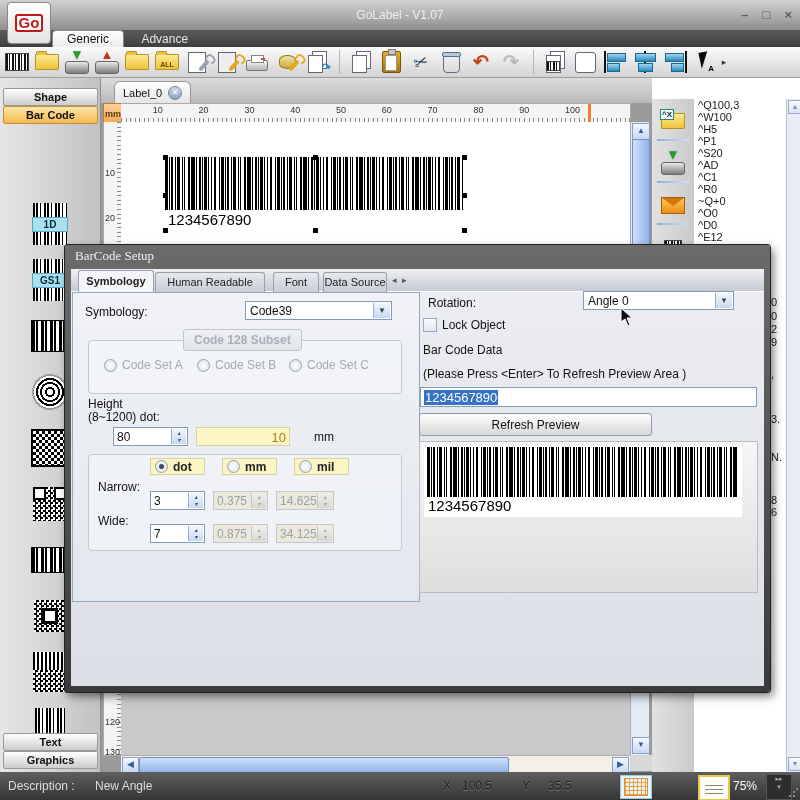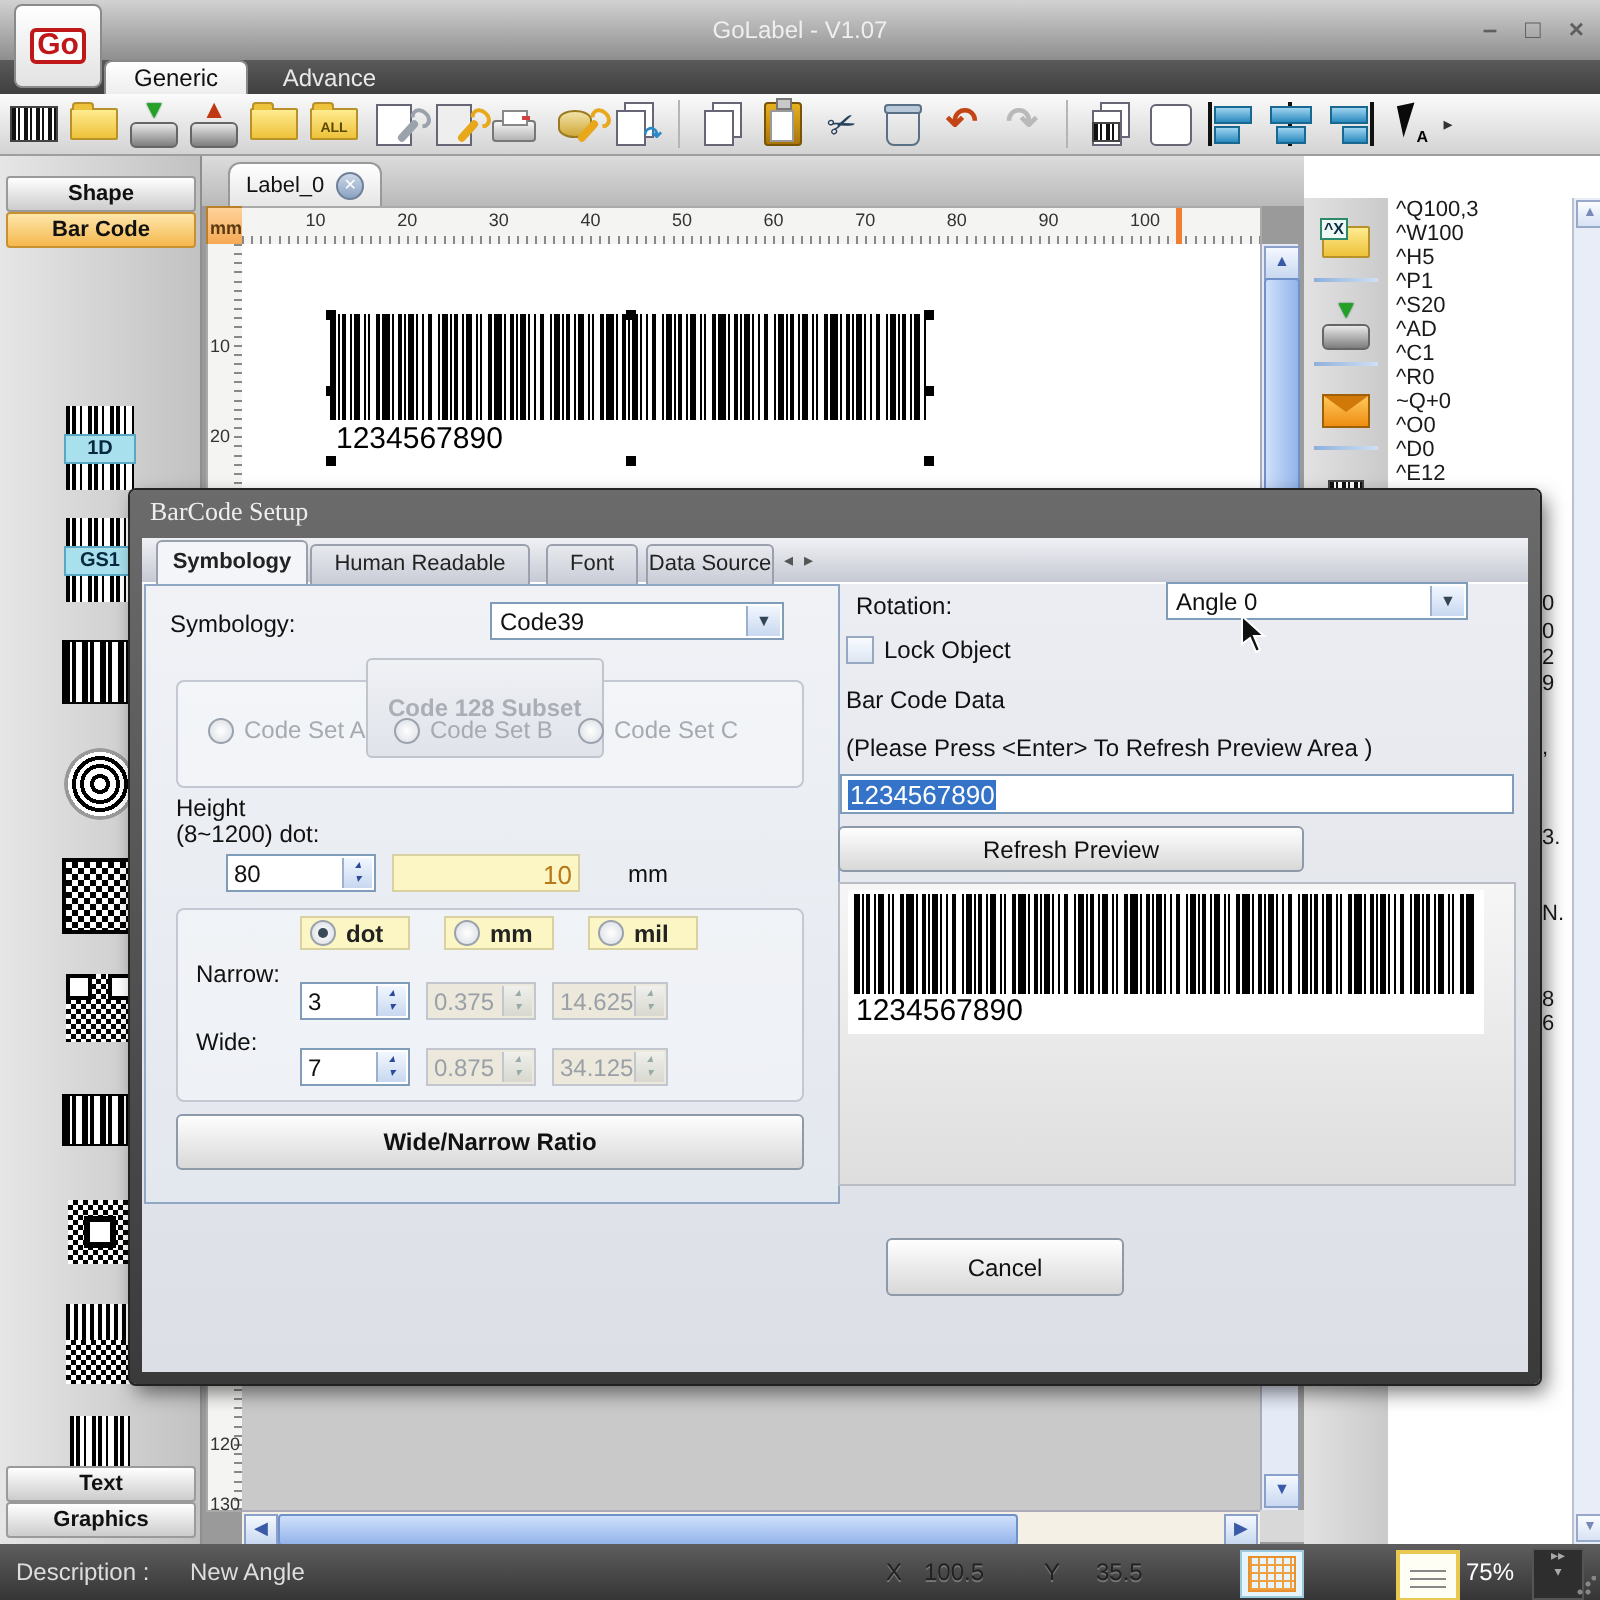--- a/index.html
+++ b/index.html
@@ -138,21 +138,21 @@
   .dtab2.act{top:1px;height:21px;line-height:21px;background:#f4f5f8;font-weight:bold;z-index:2}
   .tabarr{position:absolute;top:6px;font-size:9px;color:#555}
   .lbox{position:absolute;left:1px;top:23px;width:346px;height:308px;border:1px solid #90a8c4;background:linear-gradient(#f0f2f6,#e3e7ee)}
   .lab{position:absolute;font-size:12px;color:#111;white-space:nowrap}
   .dd{position:absolute;height:19px;background:#fff;border:1px solid #7f9db9;box-sizing:border-box;font-size:12px}
   .dd .val{position:absolute;left:4px;top:2px}
   .ddbtn{position:absolute;right:1px;top:1px;bottom:1px;width:16px;background:linear-gradient(#f2f7ff,#c8d8f0);border-left:1px solid #9ab0cc;
          color:#345;font-size:8px;text-align:center;line-height:16px}
   .group{position:absolute;border:1px solid #c3c8d2;border-radius:4px;background:rgba(248,249,252,.5)}
   .legend{position:absolute;text-align:center;font-size:12px;font-weight:bold;color:#abaeb6;background:linear-gradient(#eff1f5,#e0e3ea);
-          border:1px solid #c0c4cc;border-radius:3px;padding:17px 10px}
+          border:1px solid #c0c4cc;border-radius:3px;padding:3px 10px}
   .radio{width:11px;height:11px;border-radius:50%;border:1px solid #9aa2ae;background:radial-gradient(#ffffff,#d8dce2);display:inline-block;position:relative;vertical-align:-2px}
   .radio.sel::after{content:'';position:absolute;left:3px;top:3px;width:5px;height:5px;border-radius:50%;background:#3a4a5a}
   .ritem{position:absolute;font-size:12px;color:#a6aab2;display:flex;align-items:center;gap:5px}
   .chip{position:absolute;height:17px;background:#fbf6c3;border:1px solid #d8d2a2;display:flex;align-items:center;gap:5px;
         padding-left:4px;box-sizing:border-box;font-size:12px;font-weight:bold;color:#222}
   .spin{position:absolute;height:19px;background:#fff;border:1px solid #7f9db9;box-sizing:border-box;font-size:12px}
   .spin .v{position:absolute;left:3px;top:2px}
   .spins{position:absolute;right:1px;top:1px;bottom:1px;width:14px;background:linear-gradient(#f2f7ff,#c8d8f0);border-left:1px solid #9ab0cc;
          display:flex;flex-direction:column;align-items:center;justify-content:center;color:#2a4a9a;font-size:6px;line-height:7px}
   .spin.dis{background:#ece9dc;border-color:#c2c6ce;color:#9aa0a8}
@@ -733,21 +733,20 @@
         </span>
     </div>
     <div class="spin dis" style="left:205px;top:255px;width:58px">
       <span class="v">34.125</span>
       <span class="spins">
           <i>▴</i>
           <i>▾</i>
         </span>
     </div>
 
-    <div class="btn" style="left:17px;top:288px;width:312px;height:26px;font-weight:bold">Wide/Narrow Ratio</div>
 
     <span class="lab" style="left:357px;top:27px">Rotation:</span>
     <div class="dd" style="left:512px;top:22px;width:151px">
       <span class="val">Angle 0</span>
       <span class="ddbtn">▼</span>
     </div>
     <svg class="cursor" style="left:549px;top:38px" width="14" height="20">
       <polygon points="1,1 1,15 5,12 8,19 10,18 7,11 12,11" fill="#111" stroke="#fff" stroke-width="1"></polygon>
     </svg>
 
@@ -949,21 +948,20 @@
             <i class="bar" style="width: 1px;"></i>
             <i class="gap" style="width: 3px;"></i>
             <i class="bar" style="width: 2px;"></i>
             <i class="gap" style="width: 1px;"></i>
             <i class="bar" style="width: 4px;"></i>
           </div>
         <div class="pvtext">1234567890</div>
       </div>
     </div>
 
-    <div class="btn" style="left:372px;top:350px;width:117px;height:27px">Cancel</div>
   </div>
 </div>
 
 <div class="a statusbar">
   <span class="stext" style="left:8px">Description :</span>
   <span class="stext" style="left:95px">New Angle</span>
   <span class="stext" style="left:443px;color:#222;text-shadow:0 1px 0 #777">X</span>
   <span class="stext" style="left:462px;color:#222;text-shadow:0 1px 0 #777">100.5</span>
   <span class="stext" style="left:522px;color:#222;text-shadow:0 1px 0 #777">Y</span>
   <span class="stext" style="left:548px;color:#222;text-shadow:0 1px 0 #777">35.5</span>

